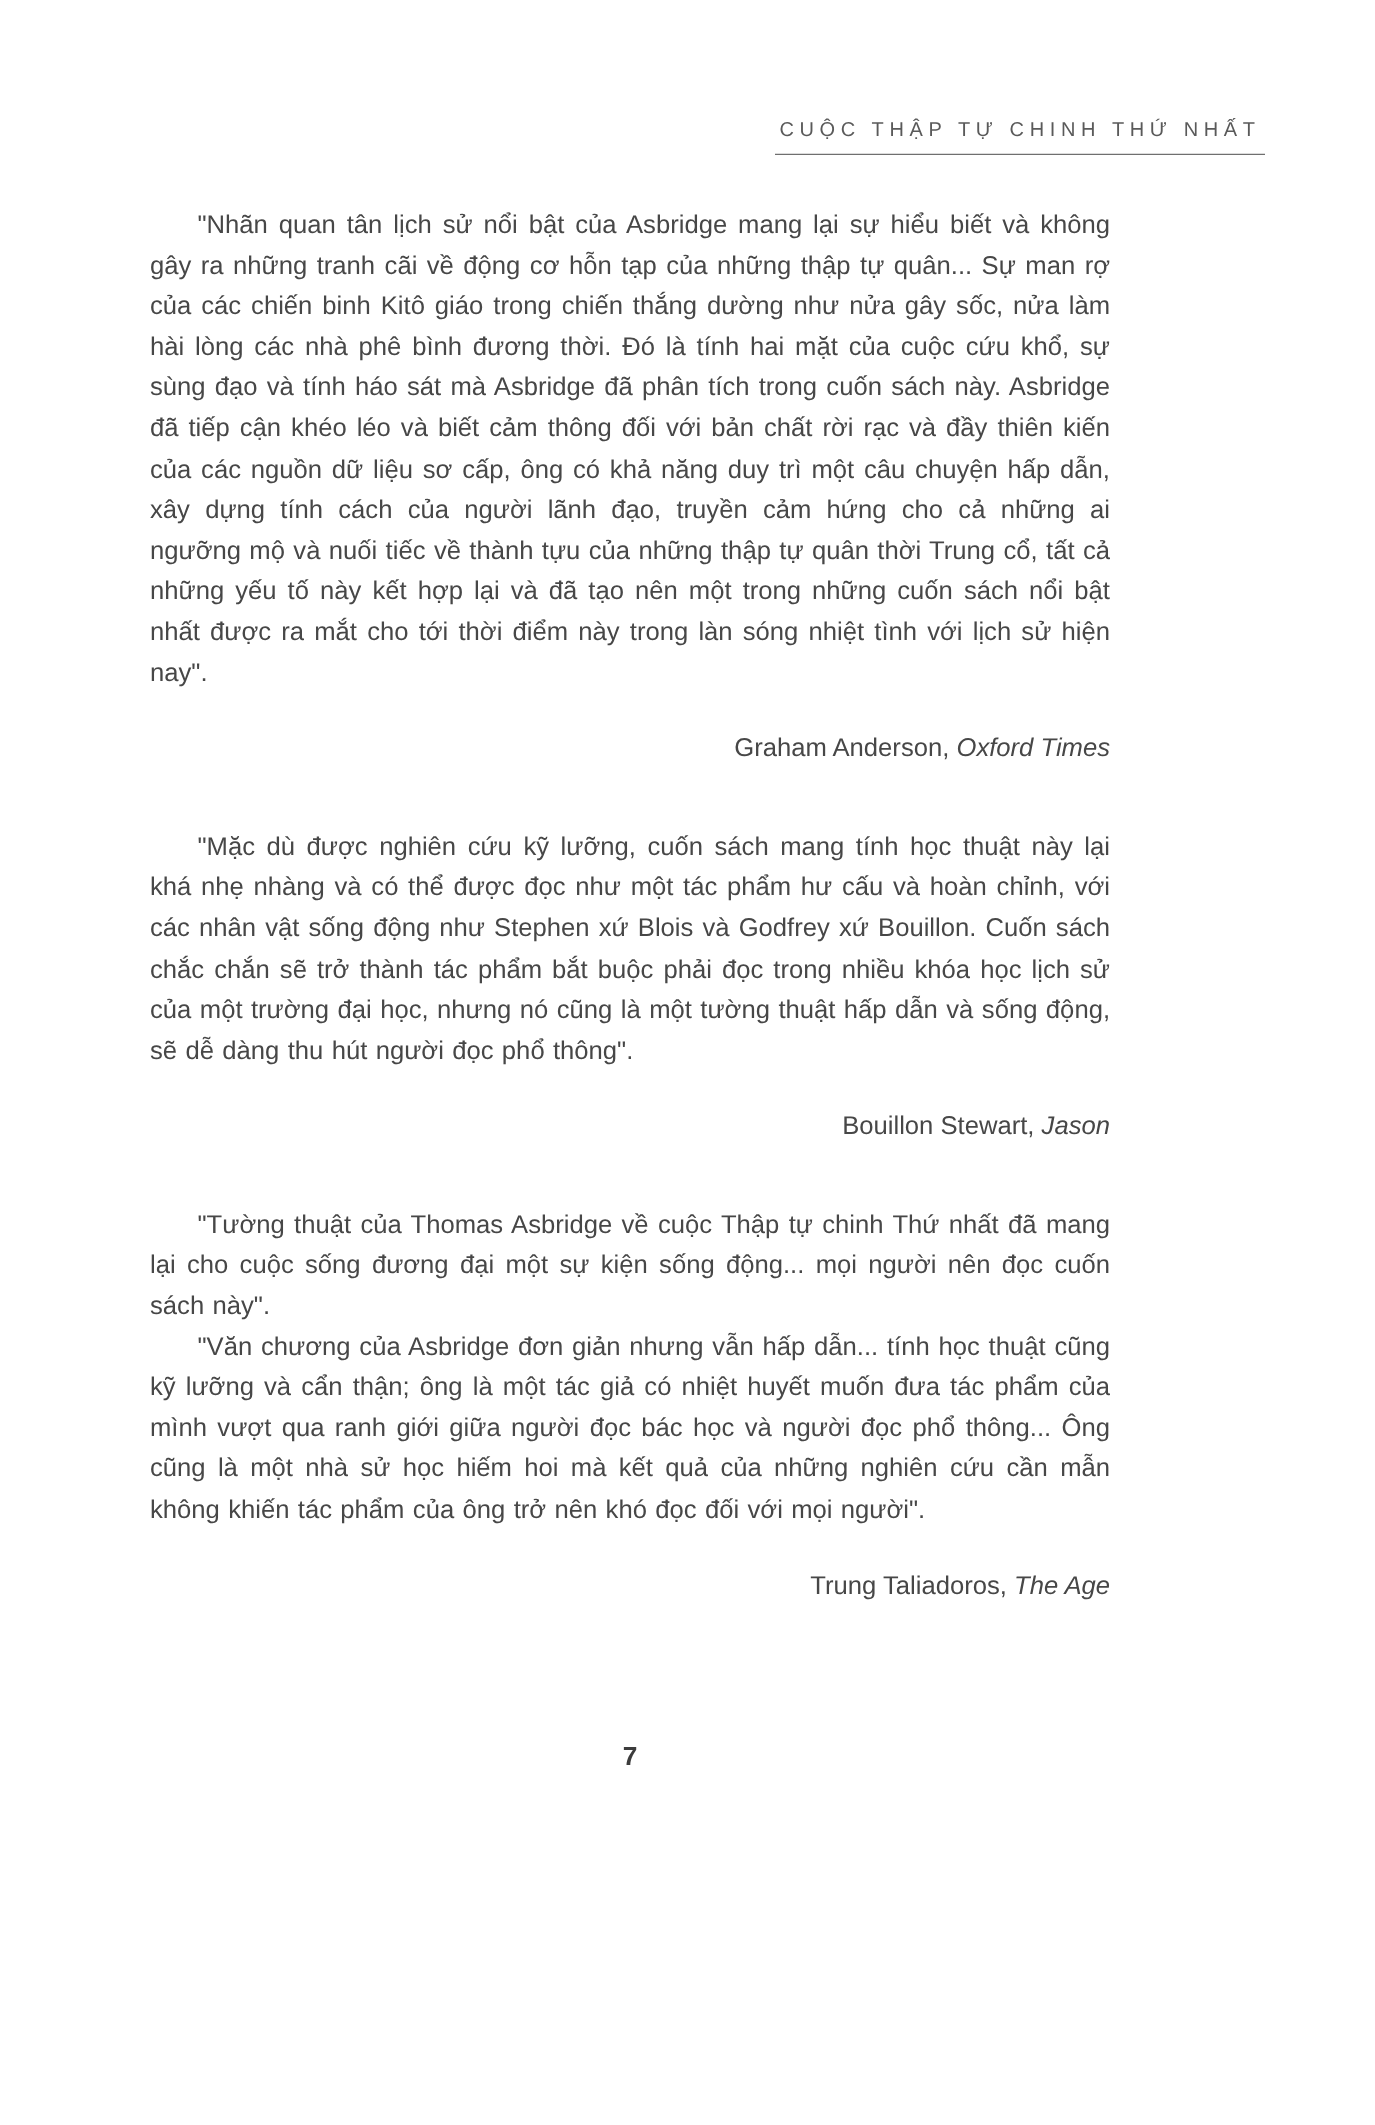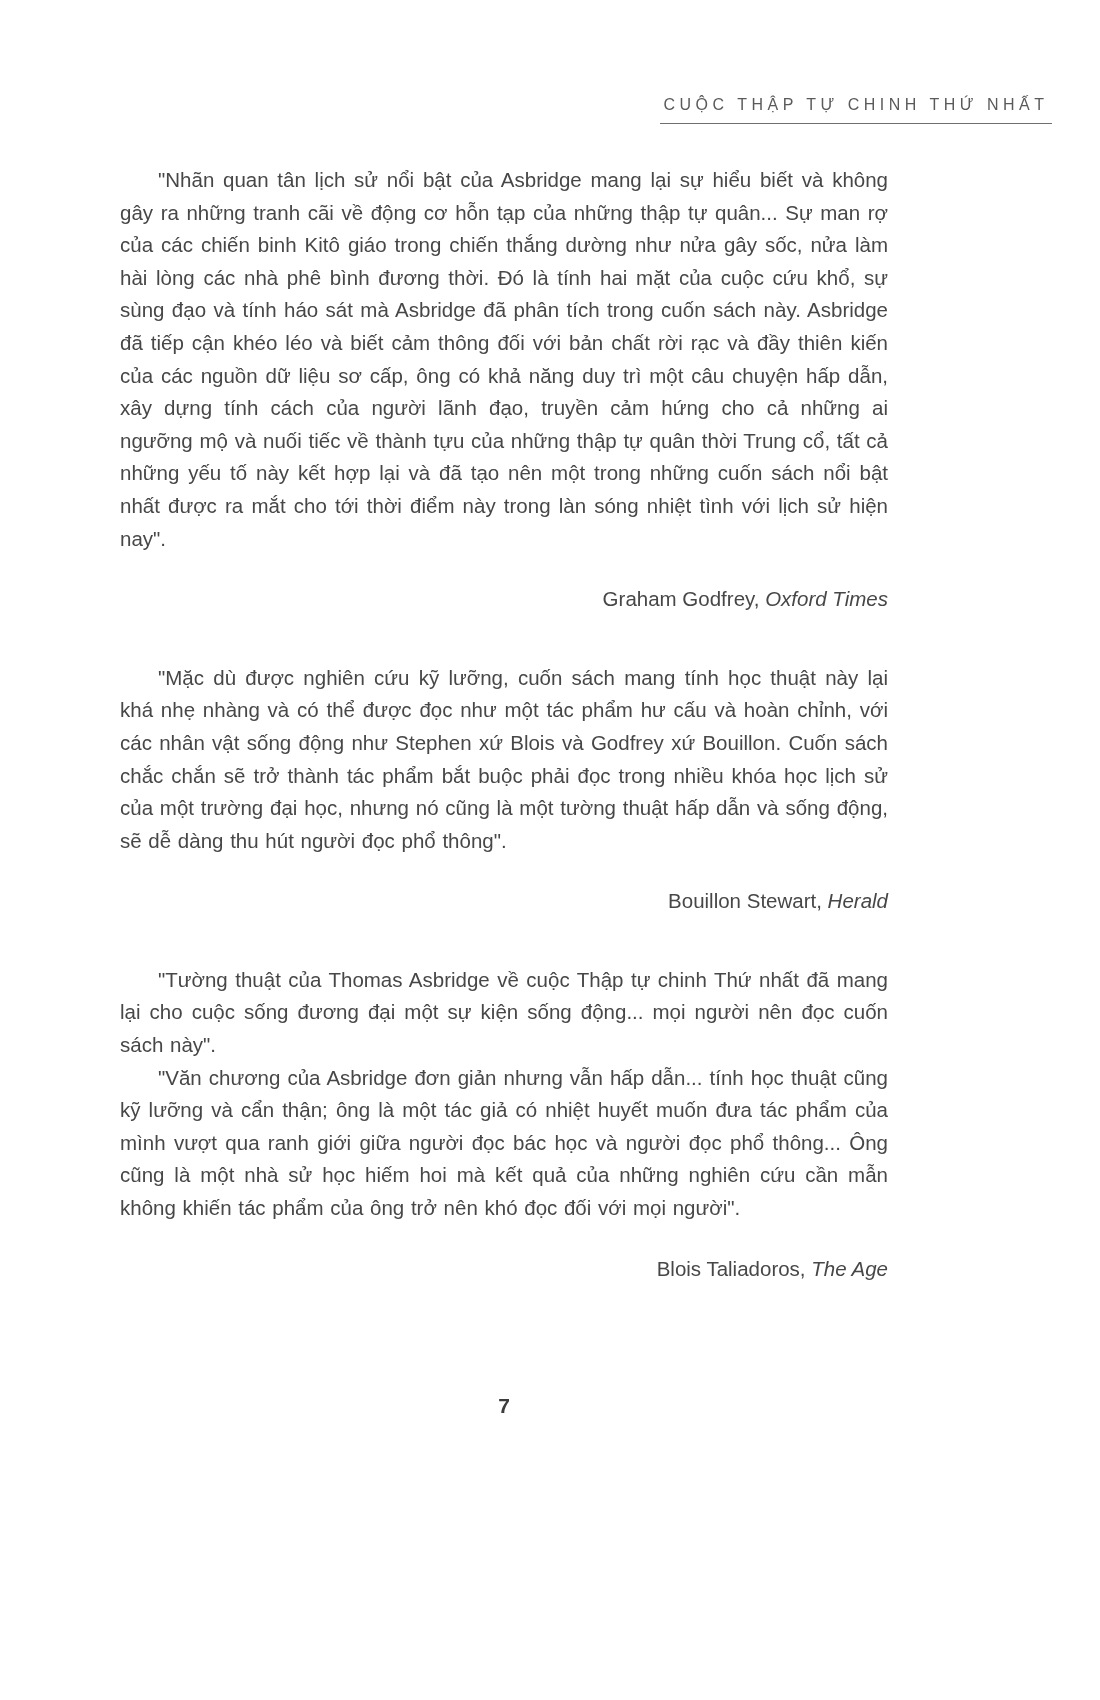--- a/index.html
+++ b/index.html
@@ -10,21 +10,21 @@
   .page {
     position: relative;
     width: 1100px;
     height: 1700px;
     background: #ffffff;
     font-family: "Liberation Sans", "DejaVu Sans", sans-serif;
     color: #474747;
     overflow: hidden;
   }
   .running-head {
-    margin: 96px 48px 0 auto;
+    margin: 96px 88px 0 auto;
     width: 392px;
     text-align: center;
     font-size: 16px;
     letter-spacing: 4.5px;
     color: #5a5a5a;
     padding-bottom: 9px;
     border-bottom: 1.5px solid #6f6f6f;
     white-space: nowrap;
   }
   .content {
@@ -64,27 +64,27 @@
 
 <div class="page">
 
   <div class="running-head">
     <span>CUỘC THẬP TỰ CHINH THỨ NHẤT</span>
   </div>
 
   <div class="content">
 
     <p class="quote">"Nhãn quan tân lịch sử nổi bật của Asbridge mang lại sự hiểu biết và không gây ra những tranh cãi về động cơ hỗn tạp của những thập tự quân... Sự man rợ của các chiến binh Kitô giáo trong chiến thắng dường như nửa gây sốc, nửa làm hài lòng các nhà phê bình đương thời. Đó là tính hai mặt của cuộc cứu khổ, sự sùng đạo và tính háo sát mà Asbridge đã phân tích trong cuốn sách này. Asbridge đã tiếp cận khéo léo và biết cảm thông đối với bản chất rời rạc và đầy thiên kiến của các nguồn dữ liệu sơ cấp, ông có khả năng duy trì một câu chuyện hấp dẫn, xây dựng tính cách của người lãnh đạo, truyền cảm hứng cho cả những ai ngưỡng mộ và nuối tiếc về thành tựu của những thập tự quân thời Trung cổ, tất cả những yếu tố này kết hợp lại và đã tạo nên một trong những cuốn sách nổi bật nhất được ra mắt cho tới thời điểm này trong làn sóng nhiệt tình với lịch sử hiện nay".</p>
-    <p class="attribution"><span>Graham Godfrey, </span><span class="it">Oxford Times</span></p>
+    <p class="attribution"><span>Graham Anderson, </span><span class="it">Oxford Times</span></p>
 
     <p class="quote">"Mặc dù được nghiên cứu kỹ lưỡng, cuốn sách mang tính học thuật này lại khá nhẹ nhàng và có thể được đọc như một tác phẩm hư cấu và hoàn chỉnh, với các nhân vật sống động như Stephen xứ Blois và Godfrey xứ Bouillon. Cuốn sách chắc chắn sẽ trở thành tác phẩm bắt buộc phải đọc trong nhiều khóa học lịch sử của một trường đại học, nhưng nó cũng là một tường thuật hấp dẫn và sống động, sẽ dễ dàng thu hút người đọc phổ thông".</p>
-    <p class="attribution"><span>Bouillon Stewart, </span><span class="it">Herald</span></p>
+    <p class="attribution"><span>Bouillon Stewart, </span><span class="it">Jason</span></p>
 
     <p class="quote">"Tường thuật của Thomas Asbridge về cuộc Thập tự chinh Thứ nhất đã mang lại cho cuộc sống đương đại một sự kiện sống động... mọi người nên đọc cuốn sách này".</p>
 
     <p class="quote">"Văn chương của Asbridge đơn giản nhưng vẫn hấp dẫn... tính học thuật cũng kỹ lưỡng và cẩn thận; ông là một tác giả có nhiệt huyết muốn đưa tác phẩm của mình vượt qua ranh giới giữa người đọc bác học và người đọc phổ thông... Ông cũng là một nhà sử học hiếm hoi mà kết quả của những nghiên cứu cần mẫn không khiến tác phẩm của ông trở nên khó đọc đối với mọi người".</p>
-    <p class="attribution"><span>Blois Taliadoros, </span><span class="it">The Age</span></p>
+    <p class="attribution"><span>Trung Taliadoros, </span><span class="it">The Age</span></p>
 
   </div>
 
   <div class="page-number">7</div>
 
 </div>
 
 </body></html>

